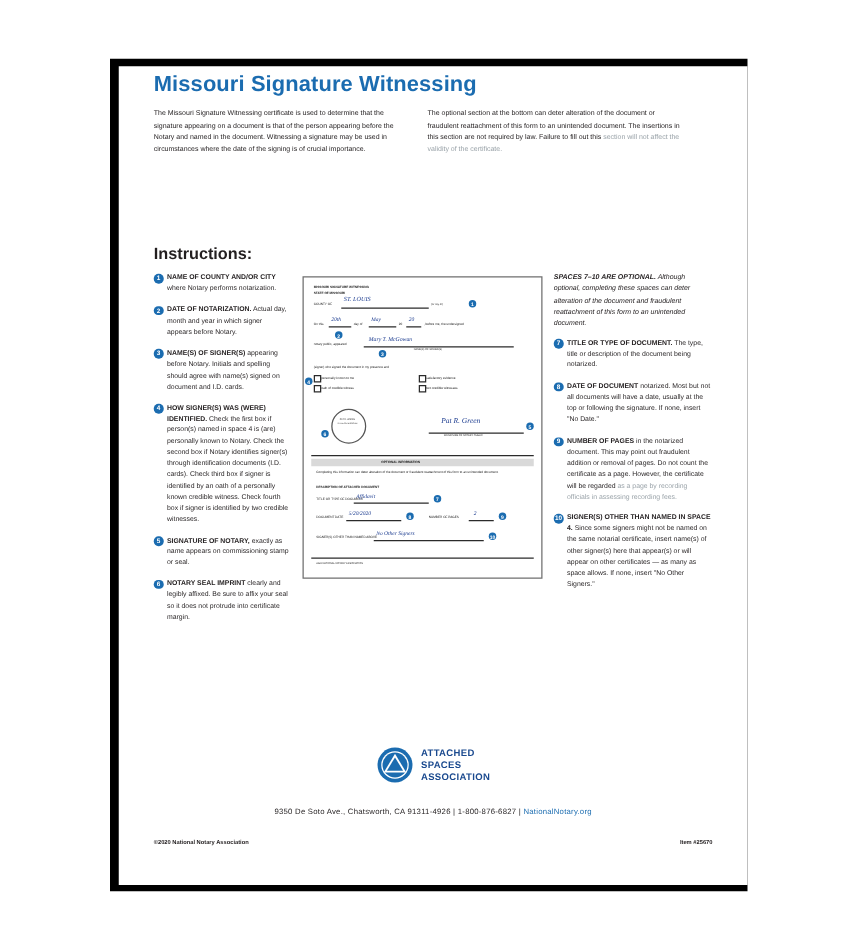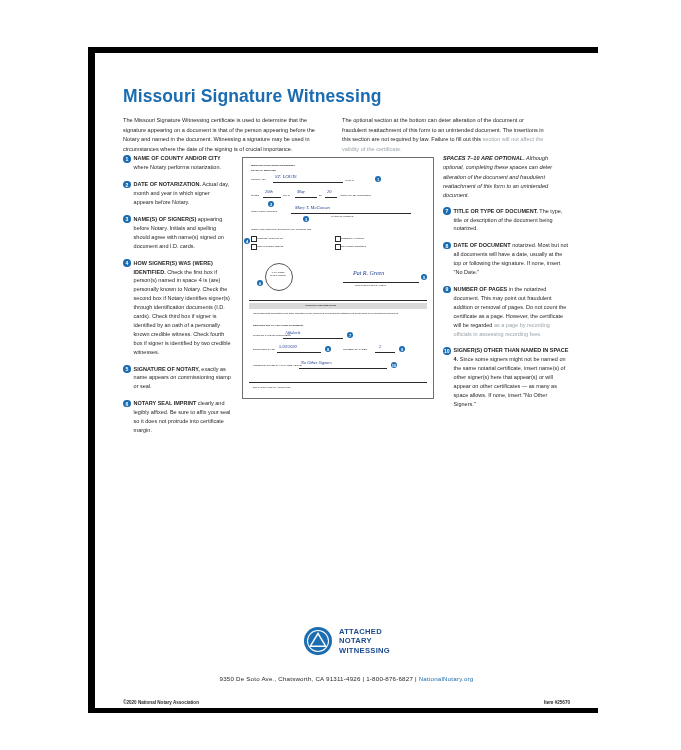--- a/index.html
+++ b/index.html
@@ -10,21 +10,21 @@
   }
   .page-shadow{
     position:absolute;left:88px;top:47px;width:510px;height:666px;
     background:#000000;
   }
   .page{
     position:absolute;left:95px;top:53px;width:503px;height:655px;
     background:#ffffff;
   }
   .inner{
-    position:absolute;left:28px;top:33px;width:447px;height:620px;
+    position:absolute;left:28px;top:4px;width:447px;height:620px;
   }
   .title{
     font-size:17.5px;font-weight:bold;color:#1b6cb0;letter-spacing:.1px;
     margin:0 0 9px 0;
   }
   .intro{display:flex;gap:14px;}
   .intro-col{width:205px;font-size:5.6px;line-height:1.72;color:#231f20;}
   .intro-col .faded{color:#9aa3a9;}
   h2.instructions{
     font-size:13px;font-weight:bold;color:#231f20;margin:70px 0 8px 0;
@@ -98,20 +98,21 @@
     <h1 class="title">Missouri Signature Witnessing</h1>
 
     <div class="intro">
       <div class="intro-col">The Missouri Signature Witnessing certificate is used to determine that the signature appearing on a document is that of the person appearing before the Notary and named in the document. Witnessing a signature may be used in circumstances where the date of the signing is of crucial importance.</div>
       <div class="intro-col">
         <span>The optional section at the bottom can deter alteration of the document or fraudulent reattachment of this form to an unintended document. The insertions in this section are not required by law. Failure to fill out this</span>
         <span class="faded">section will not affect the validity of the certificate.</span>
       </div>
     </div>
 
+    <h2 class="instructions">Instructions:</h2>
 
     <div class="body3">
 
       <div class="col-left">
         <div class="item">
           <div class="num">1</div>
           <div class="itxt"><b>NAME OF COUNTY AND/OR CITY</b><span> where Notary performs notarization.</span></div>
         </div>
         <div class="item">
           <div class="num">2</div>
@@ -246,22 +247,22 @@
         <svg width="30" height="30" viewBox="0 0 30 30" aria-hidden="true">
           <circle cx="15" cy="15" r="14" fill="#1b6cb0"></circle>
           <circle cx="15" cy="15" r="11" fill="#ffffff"></circle>
           <circle cx="15" cy="15" r="10" fill="#1b6cb0"></circle>
           <polygon points="15,6 24,21 6,21" fill="#ffffff"></polygon>
           <polygon points="15,9 21.5,19.5 8.5,19.5" fill="#1b6cb0"></polygon>
         </svg>
       </div>
       <div class="logo-text">
         <div>ATTACHED</div>
-        <div>NOTARY</div>
-        <div>WITNESSING</div>
+        <div>SPACES</div>
+        <div>ASSOCIATION</div>
       </div>
     </div>
 
     <div class="addr">
       <span>9350 De Soto Ave., Chatsworth, CA 91311-4926  |  1-800-876-6827  |  </span><span class="lnk">NationalNotary.org</span>
     </div>
 
     <div class="legal">©2020 National Notary Association</div>
     <div class="item-no">Item #25670</div>
 

